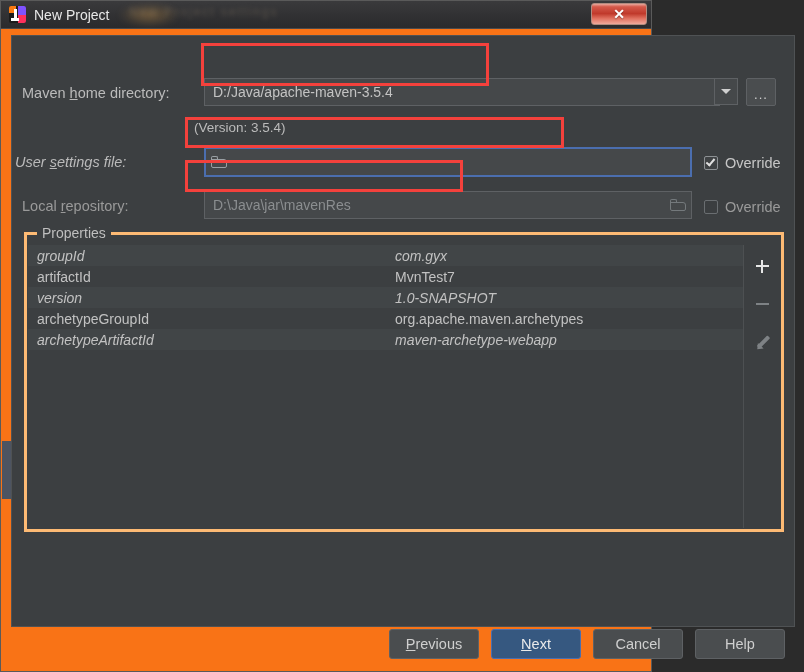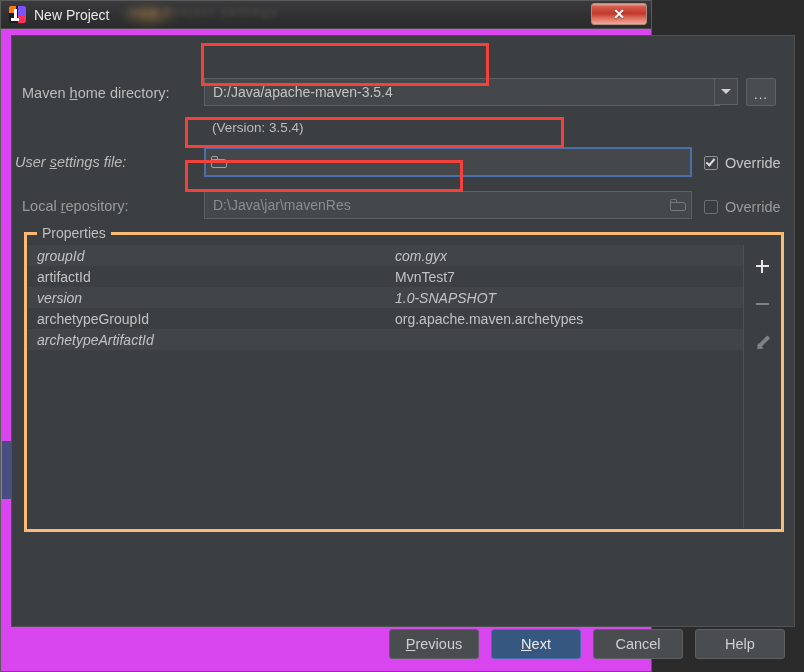--- a/index.html
+++ b/index.html
@@ -104,21 +104,21 @@
     width: 9px; height: 58px;
     background: #2f4f6f;
     opacity: 0.85;
     z-index: 5;
   }
 
   
   #content {
     position: relative;
     flex: 1 1 auto;
-    background: #d946ef;
+    background: #f97316;
     padding: 0;
   }
   #inner-panel {
     position: absolute;
     left: 10px; top: 6px;
     width: 784px; height: 592px;
     background: #3c3f41;
     border: 1px solid #4f5254;
   }
 
@@ -413,21 +413,21 @@
         <span>Maven </span><span class="mn">h</span><span>ome directory:</span>
       </div>
       <div class="field-box" style="left:192px; top:42px; width:516px; height:28px;">
         <span class="field-text">D:/Java/apache-maven-3.5.4</span>
       </div>
       <div class="dropdown-arrow-btn" style="left:702px; top:42px;">
         <span class="tri"></span>
       </div>
       <div class="ellipsis-btn" style="left:734px; top:42px;">...</div>
 
-      <div class="version-note" style="left:200px; top:84px;text-align:center;">(Version: 3.5.4)</div>
+      <div class="version-note" style="left:182px; top:84px;text-align:center;">(Version: 3.5.4)</div>
 
       <div class="form-label" style="left:3px; top:118px;font-style:italic;">
         <span>User </span><span class="mn">s</span><span>ettings file:</span>
       </div>
       <div class="field-box focused" style="left:192px; top:111px; width:488px; height:30px;">
         <span class="folder-icon-btn">
           <span class="folder-glyph">
             <span class="ftab"></span>
               <span class="fbody"></span>
           </span>
@@ -472,20 +472,21 @@
             <div class="prop-row alt">
               <span class="prop-name">version</span>
               <span class="prop-value">1.0-SNAPSHOT</span>
             </div>
             <div class="prop-row">
               <span class="prop-name">archetypeGroupId</span>
               <span class="prop-value">org.apache.maven.archetypes</span>
             </div>
             <div class="prop-row alt">
               <span class="prop-name">archetypeArtifactId</span>
+              <span class="prop-value">maven-archetype-webapp</span>
             </div>
           </div>
           <div id="props-toolbar">
             <div class="tb-btn">
               <span class="plus-glyph"></span>
             </div>
             <div class="tb-btn">
               <span class="minus-glyph"></span>
             </div>
             <div class="tb-btn">

